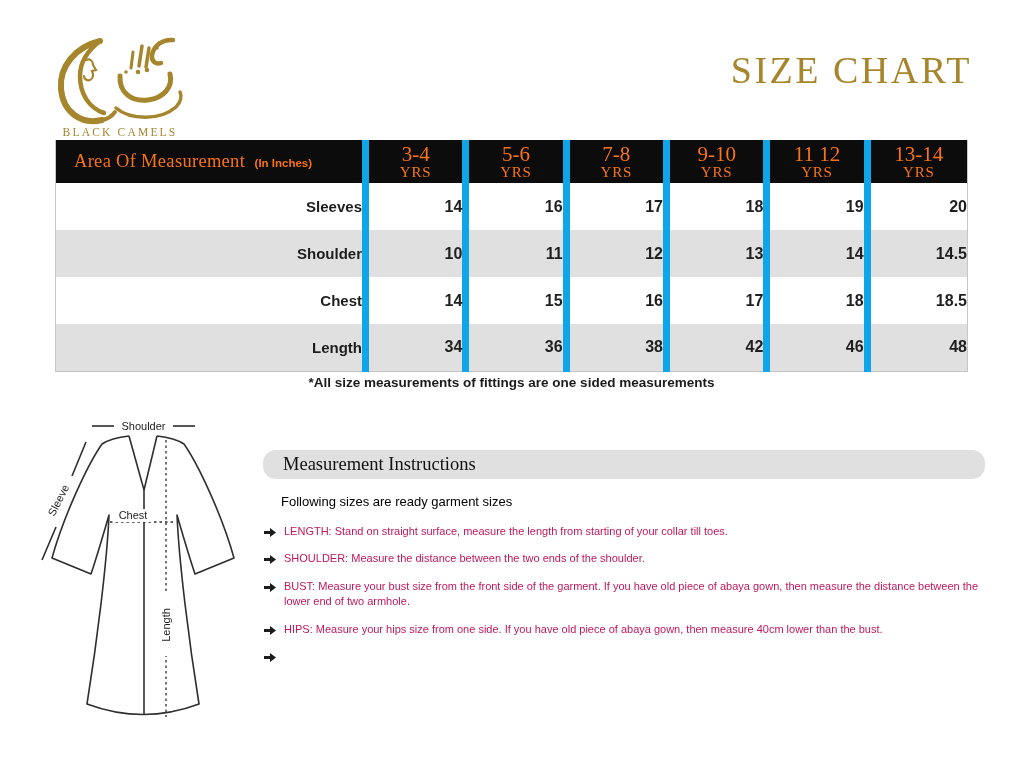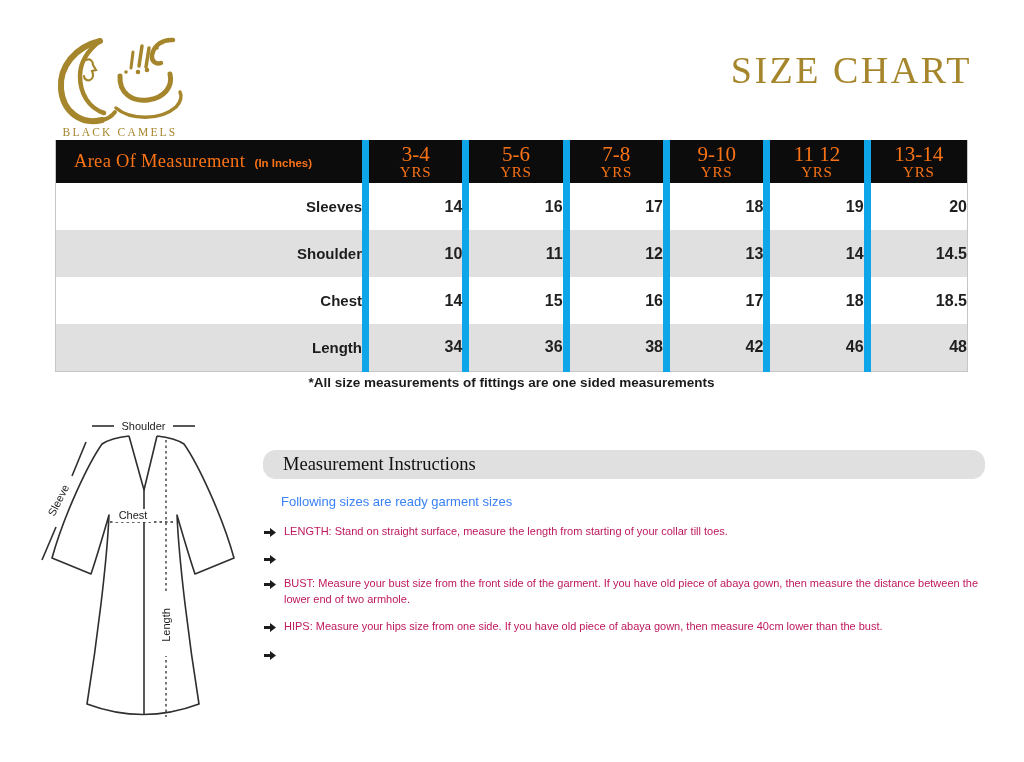--- a/index.html
+++ b/index.html
@@ -62,21 +62,21 @@
   
   .diagram { position:absolute; left:28px; top:412px; }
   .diagram text { font-family:"Liberation Sans", sans-serif; font-size:11px; fill:#1c1c1c; }
 
   
   .instructions { position:absolute; left:263px; top:450px; width:722px; }
   .instructions-title {
     background:#e0e0e0; height:29px; line-height:29px; padding-left:20px;
     font-family:"Liberation Serif", serif; font-size:18.5px; color:#111111;border-radius:13px;
   }
-  .intro { margin:15px 0 0 18px; font-size:13px; color:#3b82f6; }
+  .intro { margin:15px 0 0 18px; font-size:13px; color:#000000; }
   ul.items { list-style:none; margin:15px 0 0 0; padding:0 0 0 1px; }
   ul.items li { display:flex; gap:8px; margin-bottom:12px; font-size:11px; color:#be185d; line-height:1.4; }
   .arrow-icon { flex:0 0 auto; margin-top:4px; }
 </style>
 </head>
 <body>
 
 <div class="page">
 
   <div class="logo">
@@ -230,20 +230,21 @@
       <li>
         <svg class="arrow-icon" width="12" height="9" viewBox="0 0 12 9">
             <path d="M0 3h6V0l6 4.5L6 9V6H0z" fill="#1c1c1c"></path>
           </svg>
         <span>LENGTH: Stand on straight surface, measure the length from starting of your collar till toes.</span>
       </li>
       <li>
         <svg class="arrow-icon" width="12" height="9" viewBox="0 0 12 9">
             <path d="M0 3h6V0l6 4.5L6 9V6H0z" fill="#1c1c1c"></path>
           </svg>
+        <span>SHOULDER: Measure the distance between the two ends of the shoulder.</span>
       </li>
       <li>
         <svg class="arrow-icon" width="12" height="9" viewBox="0 0 12 9">
             <path d="M0 3h6V0l6 4.5L6 9V6H0z" fill="#1c1c1c"></path>
           </svg>
         <span>BUST: Measure your bust size from the front side of the garment. If you have old piece of abaya gown, then measure the distance between the lower end of two armhole.</span>
       </li>
       <li>
         <svg class="arrow-icon" width="12" height="9" viewBox="0 0 12 9">
             <path d="M0 3h6V0l6 4.5L6 9V6H0z" fill="#1c1c1c"></path>

